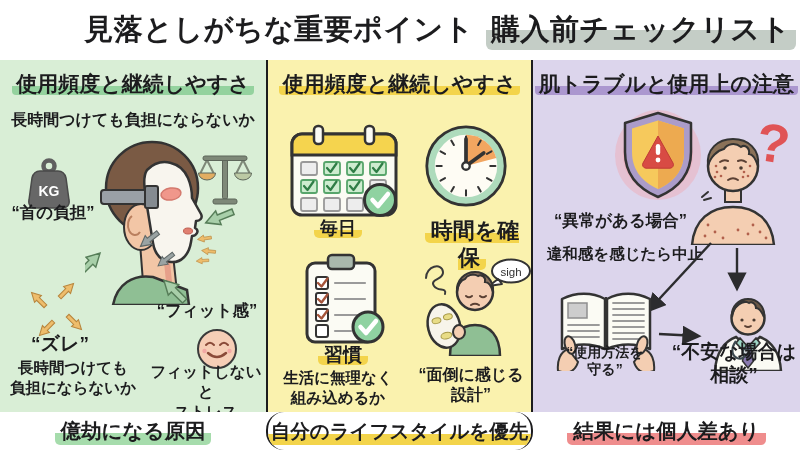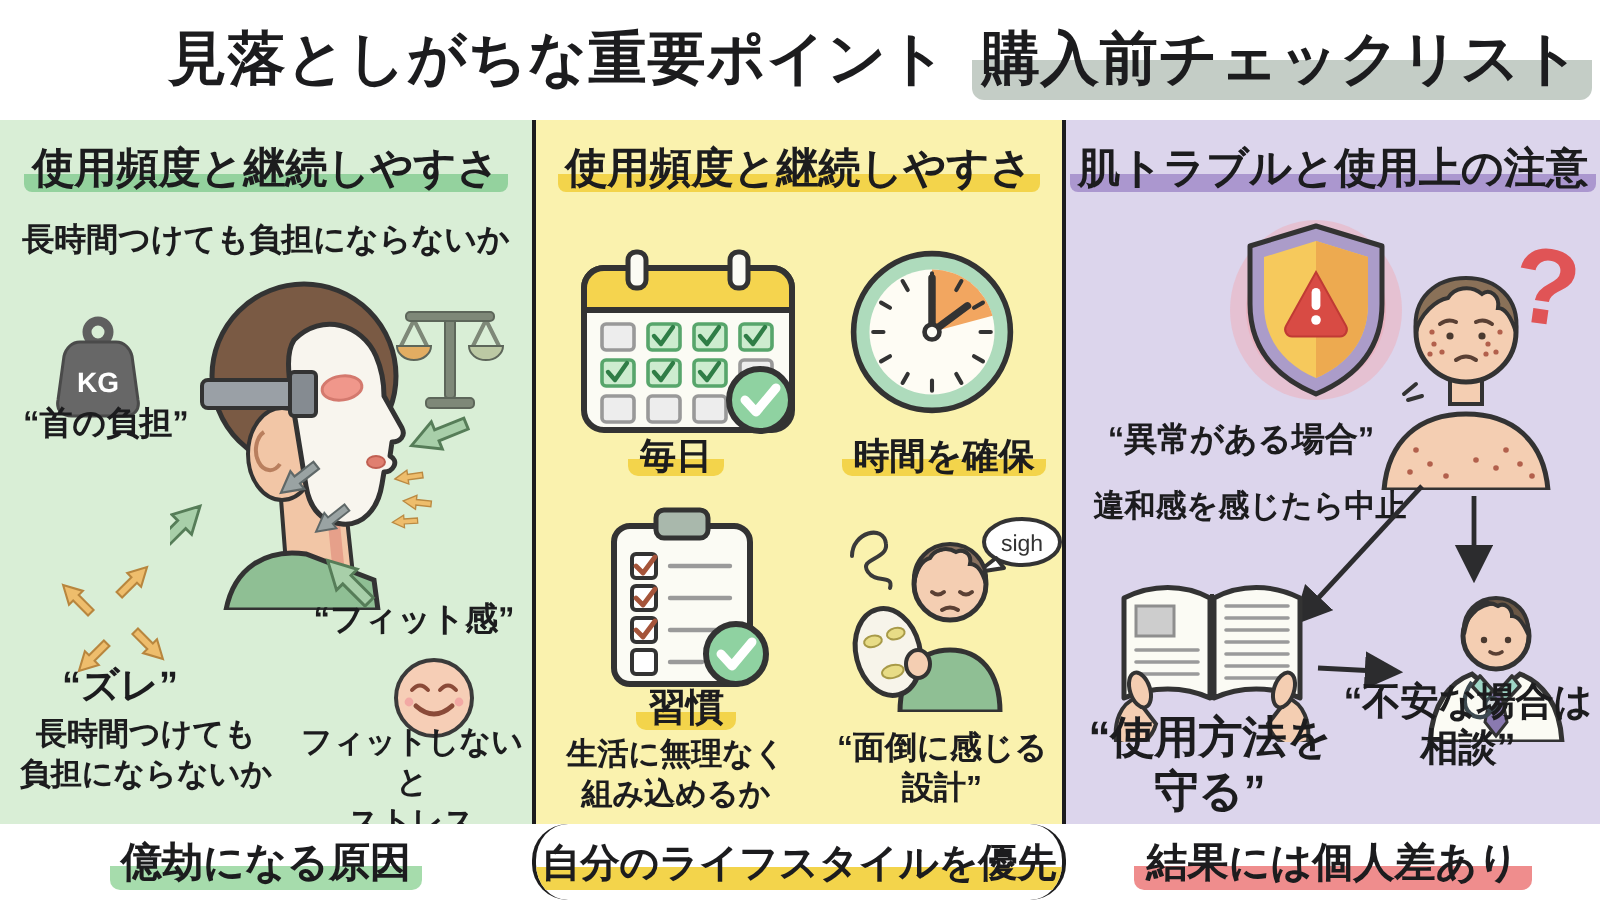--- a/index.html
+++ b/index.html
@@ -159,21 +159,21 @@
       <svg class="abs" style="left:156px;top:64px" width="84" height="84" viewBox="0 0 90 90">
         <circle cx="45" cy="45" r="42" fill="#aedbbc" stroke="#333" stroke-width="3"></circle>
         <circle cx="45" cy="45" r="33.5" fill="#fefcf4"></circle>
         <path d="M45,45 L45,11.5 A33.5,33.5 0 0 1 77.4,36.3 Z" fill="#f2a660"></path>
         <path d="M45,13.5 L45,19 M60.75,17.7 L58,22.5 M72.3,29.25 L67.5,32 M76.5,45 L71,45 M72.3,60.75 L67.5,58 M60.75,72.3 L58,67.5 M45,76.5 L45,71 M29.25,72.3 L32,67.5 M17.7,60.75 L22.5,58 M13.5,45 L19,45 M17.7,29.25 L22.5,32 M29.25,17.7 L32,22.5" stroke="#333" stroke-width="2.2" stroke-linecap="round"></path>
         <path d="M45,45 V16 M45,45 L64,31" stroke="#333" stroke-width="4" stroke-linecap="round" fill="none"></path>
         <circle cx="45" cy="45" r="4" fill="#fdfdf6" stroke="#333" stroke-width="2.5"></circle>
       </svg>
 
       <div class="lab" style="left:15px;top:158px;width:110px;font-size:18px"><span class="hl-y">毎日</span></div>
-      <div class="lab" style="left:145px;top:158px;width:118px;font-size:18px"><span class="hl-y">時間を確保</span></div>
+      <div class="lab" style="left:145px;top:158px;width:118px;font-size:22px"><span class="hl-y">時間を確保</span></div>
 
       <svg class="abs" style="left:31px;top:193px" width="88" height="92" viewBox="0 0 88 92">
         <rect x="8" y="10" width="68" height="79" rx="8" fill="#fbfbf4" stroke="#333" stroke-width="3"></rect>
         <rect x="29" y="2" width="26" height="14" rx="4" fill="#a9b8ac" stroke="#333" stroke-width="2.5"></rect>
         <g stroke="#333" stroke-width="2" fill="#fff">
           <rect x="17" y="24" width="12" height="12" rx="2"></rect>
             <rect x="17" y="40" width="12" height="12" rx="2"></rect>
           <rect x="17" y="56" width="12" height="12" rx="2"></rect>
             <rect x="17" y="72" width="12" height="12" rx="2"></rect>
         </g>
@@ -299,21 +299,21 @@
         <path d="M36.5,53 h5 l3,15 l-5.5,7 l-5.5,-7 z" fill="#8a7ab0" stroke="#333" stroke-width="1.5"></path>
         <circle cx="39" cy="25" r="16.5" fill="#f4ceb2" stroke="#333" stroke-width="2.5"></circle>
         <path d="M23,24 c-1,-11 7,-18 16,-18 c9,0 17,7 16,18 c-3,-7 -6,-9 -8,-9 c0,-4 -4,-7 -7,-5 c-5,-3 -10,-1 -12,3 c-3,2 -4,6 -5,11 z" fill="#6b5846" stroke="#333" stroke-width="2"></path>
         <circle cx="33" cy="27" r="1.6" fill="#4a3a30"></circle>
           <circle cx="45" cy="27" r="1.6" fill="#4a3a30"></circle>
         <path d="M36,33 q3,2 6,0" stroke="#5a4034" stroke-width="1.8" fill="none" stroke-linecap="round"></path>
         <path d="M27,48 c-5,7 -5,14 1,17 c5,2 9,-1 9,-6" fill="none" stroke="#3d4a50" stroke-width="2.2"></path>
         <circle cx="37" cy="59" r="3.2" fill="#cfd6d8" stroke="#3d4a50" stroke-width="1.8"></circle>
       </svg>
 
-      <div class="lab" style="left:8px;top:296px;width:128px;font-size:22px">“使用方法を
+      <div class="lab" style="left:8px;top:284px;width:128px;font-size:14px">“使用方法を
 守る”</div>
       <div class="lab" style="left:138px;top:280px;width:126px;font-size:19px">“不安な場合は
 相談”</div>
     </section>
   </div>
 
   <div class="grid foot">
     <div class="cell fcell">
       <span class="flabel hl-g">億劫になる原因</span>
     </div>

